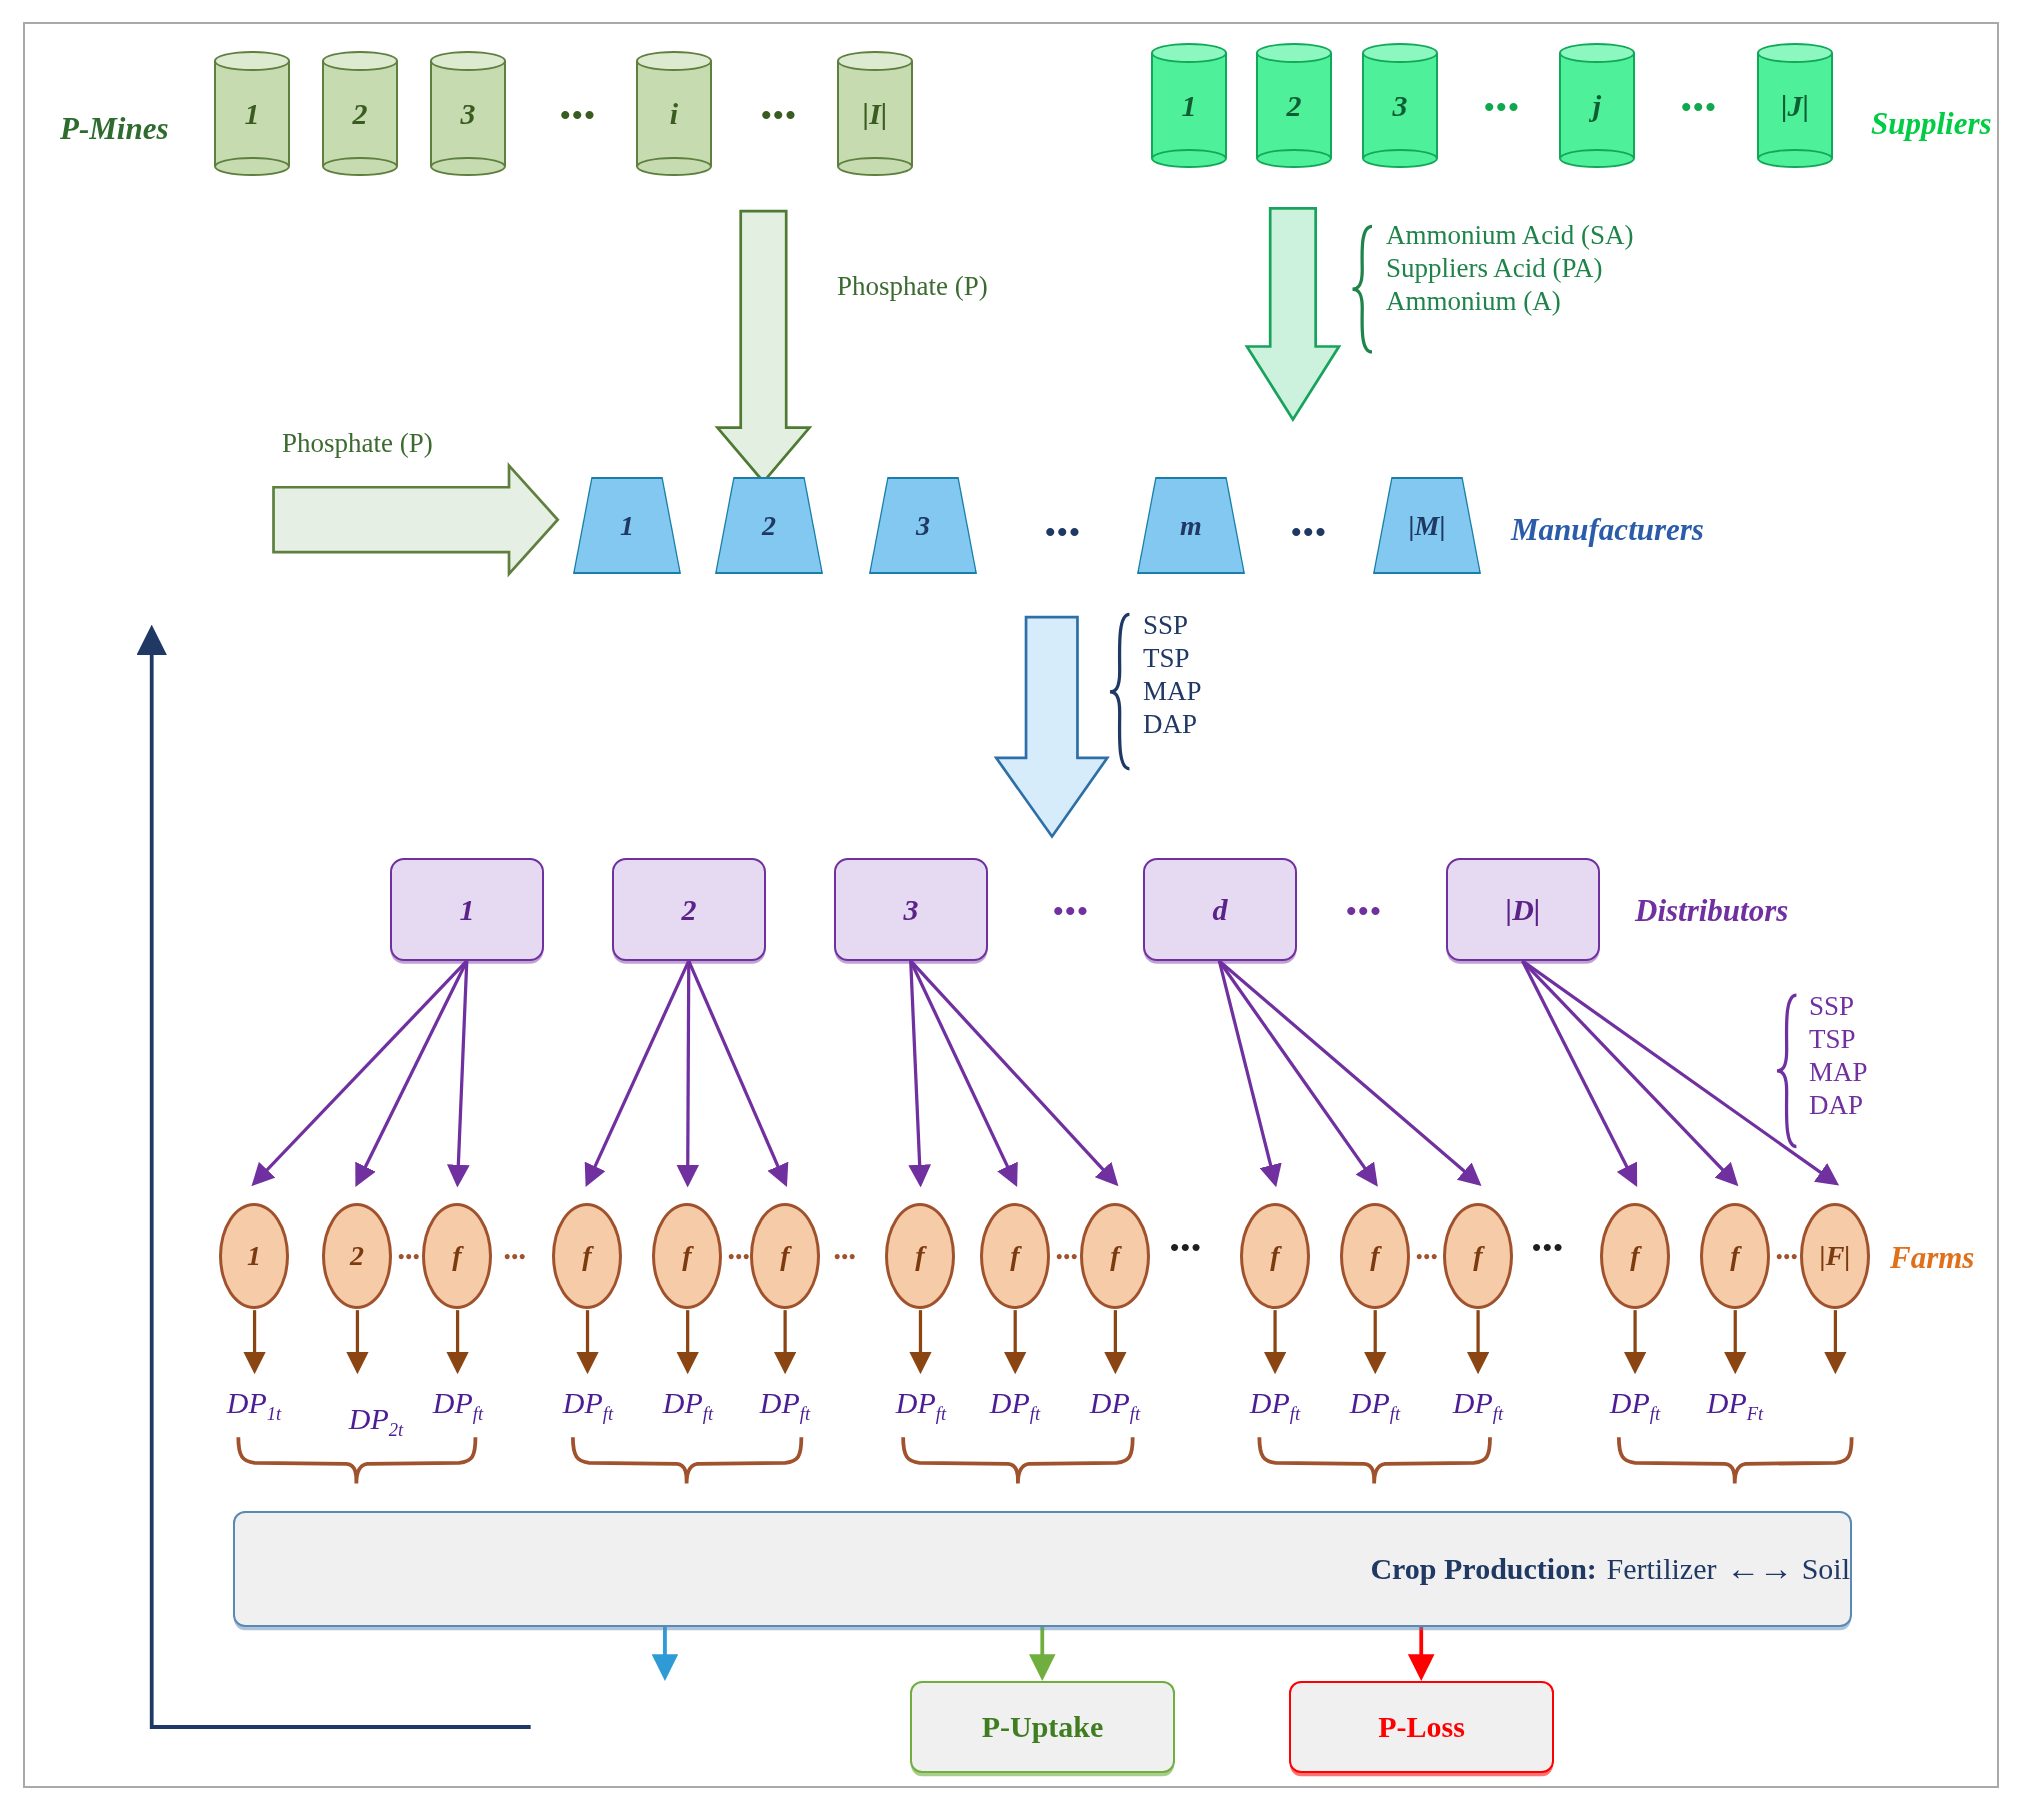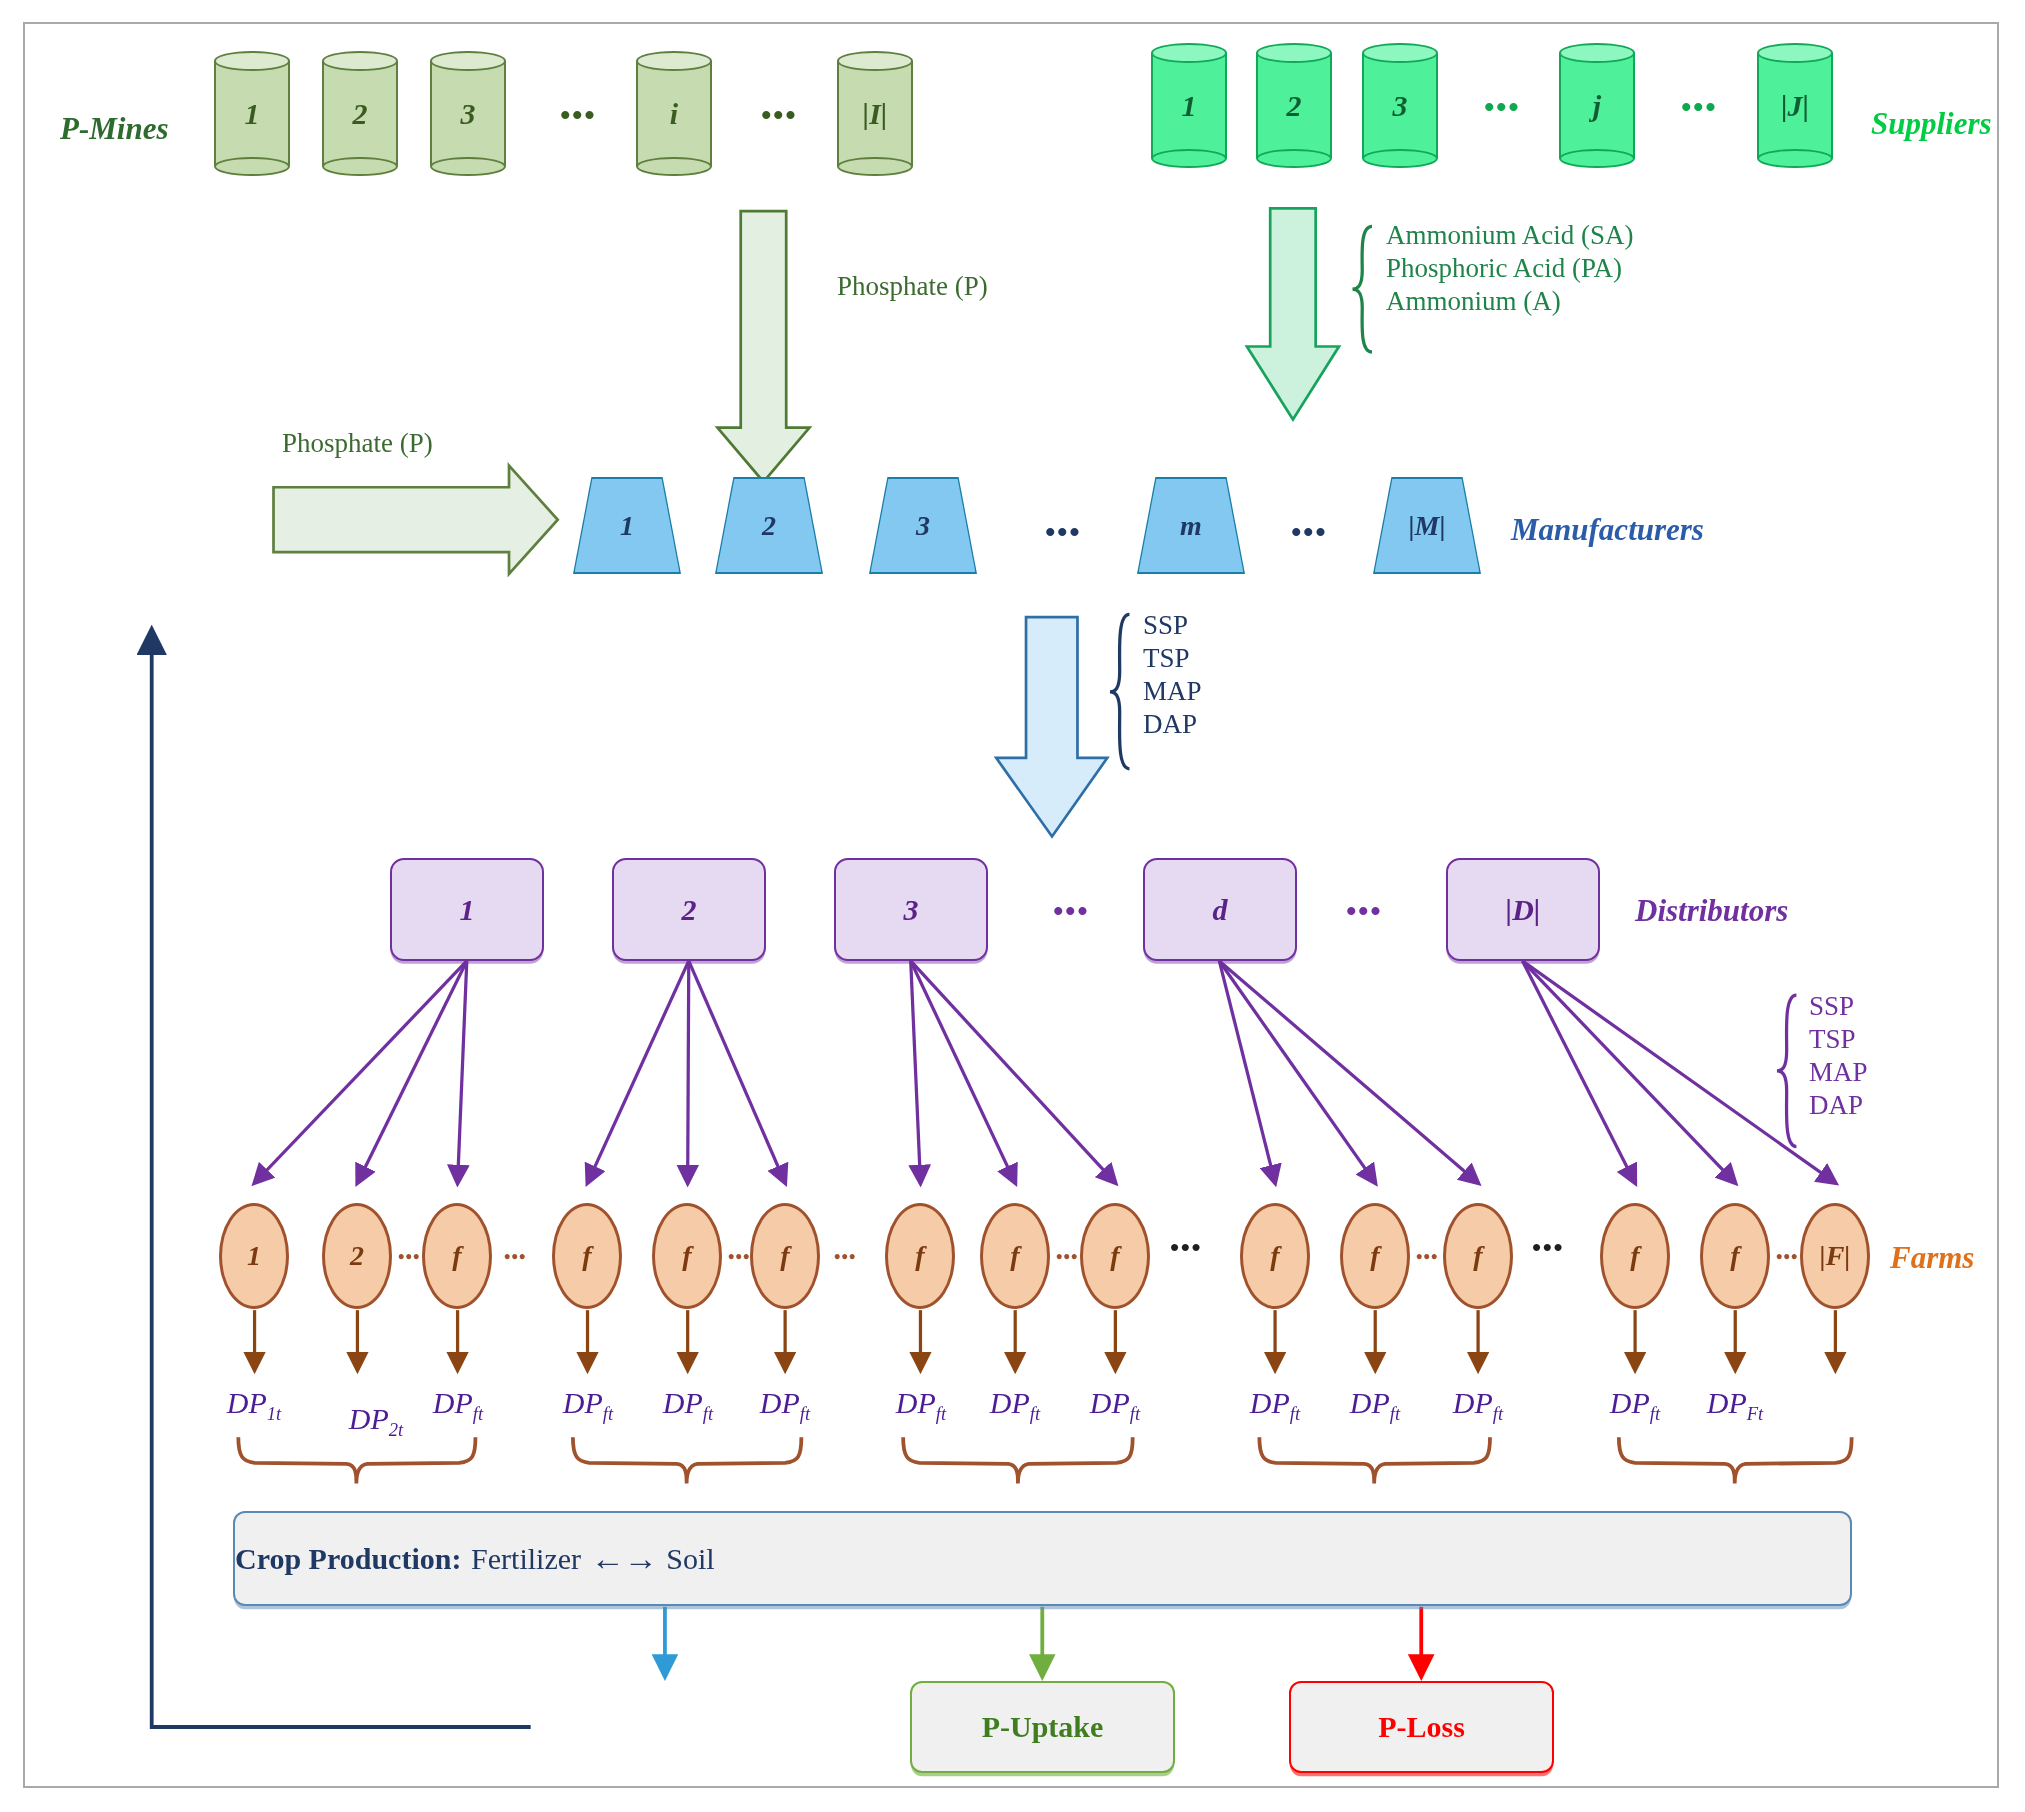--- a/index.html
+++ b/index.html
@@ -78,24 +78,24 @@
   
   .flowlbl{position:absolute;font-size:27px;white-space:nowrap;}
   .flowlbl.green{color:#3c6b31;}
 
   
   .dp{position:absolute;color:#4c1d95;font-size:30px;font-style:italic;white-space:nowrap;
       transform:translateX(-50%);}
   .dp sub{font-size:.62em;font-style:italic;}
 
   
-  #cropbar{position:absolute;left:233px;top:1511px;width:1619px;height:95px;background:#f0f0f0;
+  #cropbar{position:absolute;left:233px;top:1511px;width:1619px;height:116px;background:#f0f0f0;
            border:2.2px solid #5b89b5;border-radius:12px;box-sizing:border-box;
            box-shadow:0 4.3px 0 -1.1px rgba(91,137,181,.5);
-           display:flex;align-items:center;justify-content:flex-start;}
+           display:flex;align-items:center;justify-content:flex-end;}
   #cropbar .ctxt{font-size:30px;color:#1f3864;display:flex;align-items:center;gap:9.7px;}
   #cropbar .ctxt b{font-weight:bold;}
   #cropbar .dbl{font-size:34px;font-weight:bold;color:#1f3864;letter-spacing:-1.1px;}
 
   
   .outbox{position:absolute;width:265px;height:92px;background:#f0f0f0;border-radius:12px;
           box-sizing:border-box;display:flex;align-items:center;justify-content:center;
           font-size:30px;font-weight:bold;border:2.7px solid;}
   #box-leach{left:531px;top:1681px;border-color:#2e9bd6;color:#1b86f0;box-shadow:0 4.3px 0 -1.1px rgba(46,155,214,.6);}
   #box-uptake{left:910px;top:1681px;border-color:#6fae3f;color:#3f7d20;box-shadow:0 4.3px 0 -1.1px rgba(111,174,63,.6);}
@@ -287,21 +287,21 @@
     <div class="num">|J|</div>
   </div>
   <div class="tier-cap cap-sup" style="left:1871px;top:106px;">Suppliers</div>
 
   <div class="flowlbl green" style="left:837px;top:271px;">Phosphate (P)</div>
   <div class="flowlbl green" style="left:282px;top:428px;">Phosphate (P)</div>
 
   <div class="bracegrp brace-green" style="left:1386px;top:219px;">
     <div class="items">
       <span>Ammonium Acid (SA)</span>
-      <span>Phosphoric Acid (PA)</span>
+      <span>Suppliers Acid (PA)</span>
       <span>Ammonium (A)</span>
     </div>
   </div>
 
 
   <div class="manu" style="left:573px;top:477px;">
     <div class="edge"></div>
     <div class="inner"></div>
     <div class="num">1</div>
   </div>

